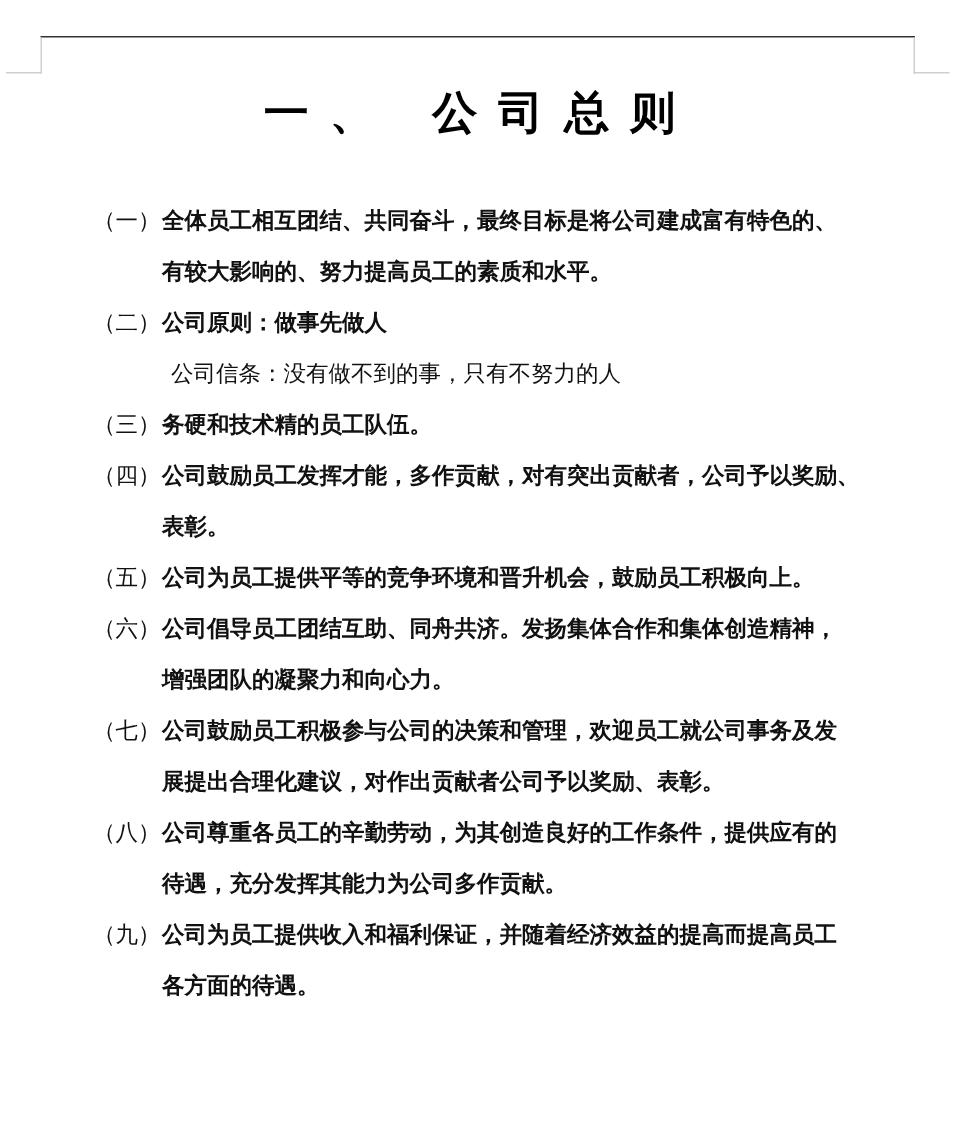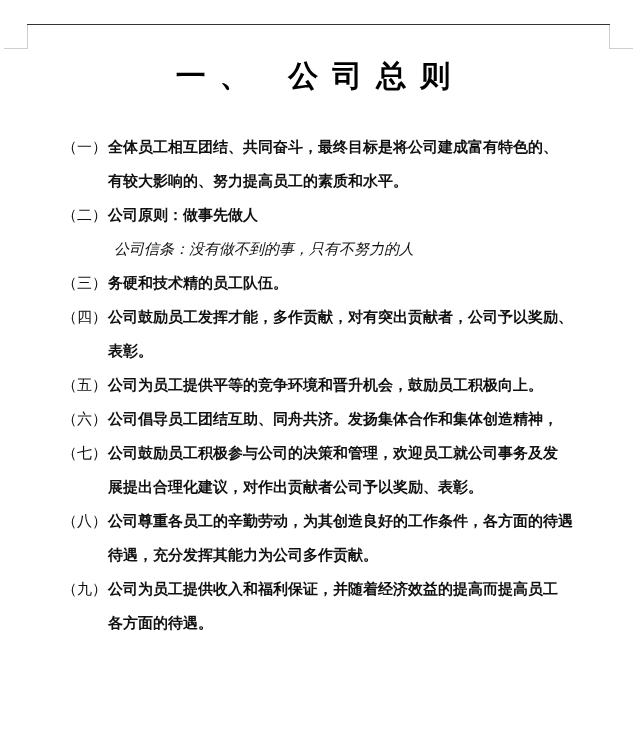--- a/index.html
+++ b/index.html
@@ -7,21 +7,21 @@
          font-family:"DejaVu Sans", "Liberation Sans", sans-serif; color:#111; }
   .hdr-rule { position:absolute; left:27px; top:24px; width:583px; height:1px; background:#333; }
   .mark-v { position:absolute; width:1px; background:#cfcfcf; }
   .mark-h { position:absolute; height:1px; background:#cfcfcf; }
   .title { position:absolute; top:56px; left:0; width:640px; text-align:center;
            font-size:30px; font-weight:bold; letter-spacing:14px; line-height:40px; color:#000; }
   .body { position:absolute; left:62px; top:130px; width:560px; }
   .para { position:relative; font-size:15px; line-height:34px; }
   .para .num { position:absolute; left:0; top:0; white-space:nowrap; }
   .para .line { display:block; padding-left:46px; white-space:nowrap;font-weight:bold; }
-  .para .sub { display:block; padding-left:52px; white-space:nowrap;font-style:italic; }
+  .para .sub { display:block; padding-left:52px; white-space:nowrap; }
 </style>
 </head>
 <body>
 
 <div class="hdr-rule"></div>
 <div class="mark-v" style="left:27px;top:25px;height:24px;"></div>
 <div class="mark-h" style="left:4px;top:48px;width:24px;"></div>
 <div class="mark-v" style="left:609px;top:25px;height:24px;"></div>
 <div class="mark-h" style="left:609px;top:48px;width:24px;"></div>
 
@@ -47,29 +47,30 @@
     <span class="line">公司鼓励员工发挥才能，多作贡献，对有突出贡献者，公司予以奖励、</span>
     <span class="line">表彰。</span>
   </div>
   <div class="para">
     <span class="num">（五）</span>
     <span class="line">公司为员工提供平等的竞争环境和晋升机会，鼓励员工积极向上。</span>
   </div>
   <div class="para">
     <span class="num">（六）</span>
     <span class="line">公司倡导员工团结互助、同舟共济。发扬集体合作和集体创造精神，</span>
+    <span class="line">增强团队的凝聚力和向心力。</span>
   </div>
   <div class="para">
     <span class="num">（七）</span>
     <span class="line">公司鼓励员工积极参与公司的决策和管理，欢迎员工就公司事务及发</span>
     <span class="line">展提出合理化建议，对作出贡献者公司予以奖励、表彰。</span>
   </div>
   <div class="para">
     <span class="num">（八）</span>
-    <span class="line">公司尊重各员工的辛勤劳动，为其创造良好的工作条件，各方面的待遇</span>
+    <span class="line">公司尊重各员工的辛勤劳动，为其创造良好的工作条件，提供应有的</span>
     <span class="line">待遇，充分发挥其能力为公司多作贡献。</span>
   </div>
   <div class="para">
     <span class="num">（九）</span>
     <span class="line">公司为员工提供收入和福利保证，并随着经济效益的提高而提高员工</span>
     <span class="line">各方面的待遇。</span>
   </div>
 </div>
 
 </body></html>

